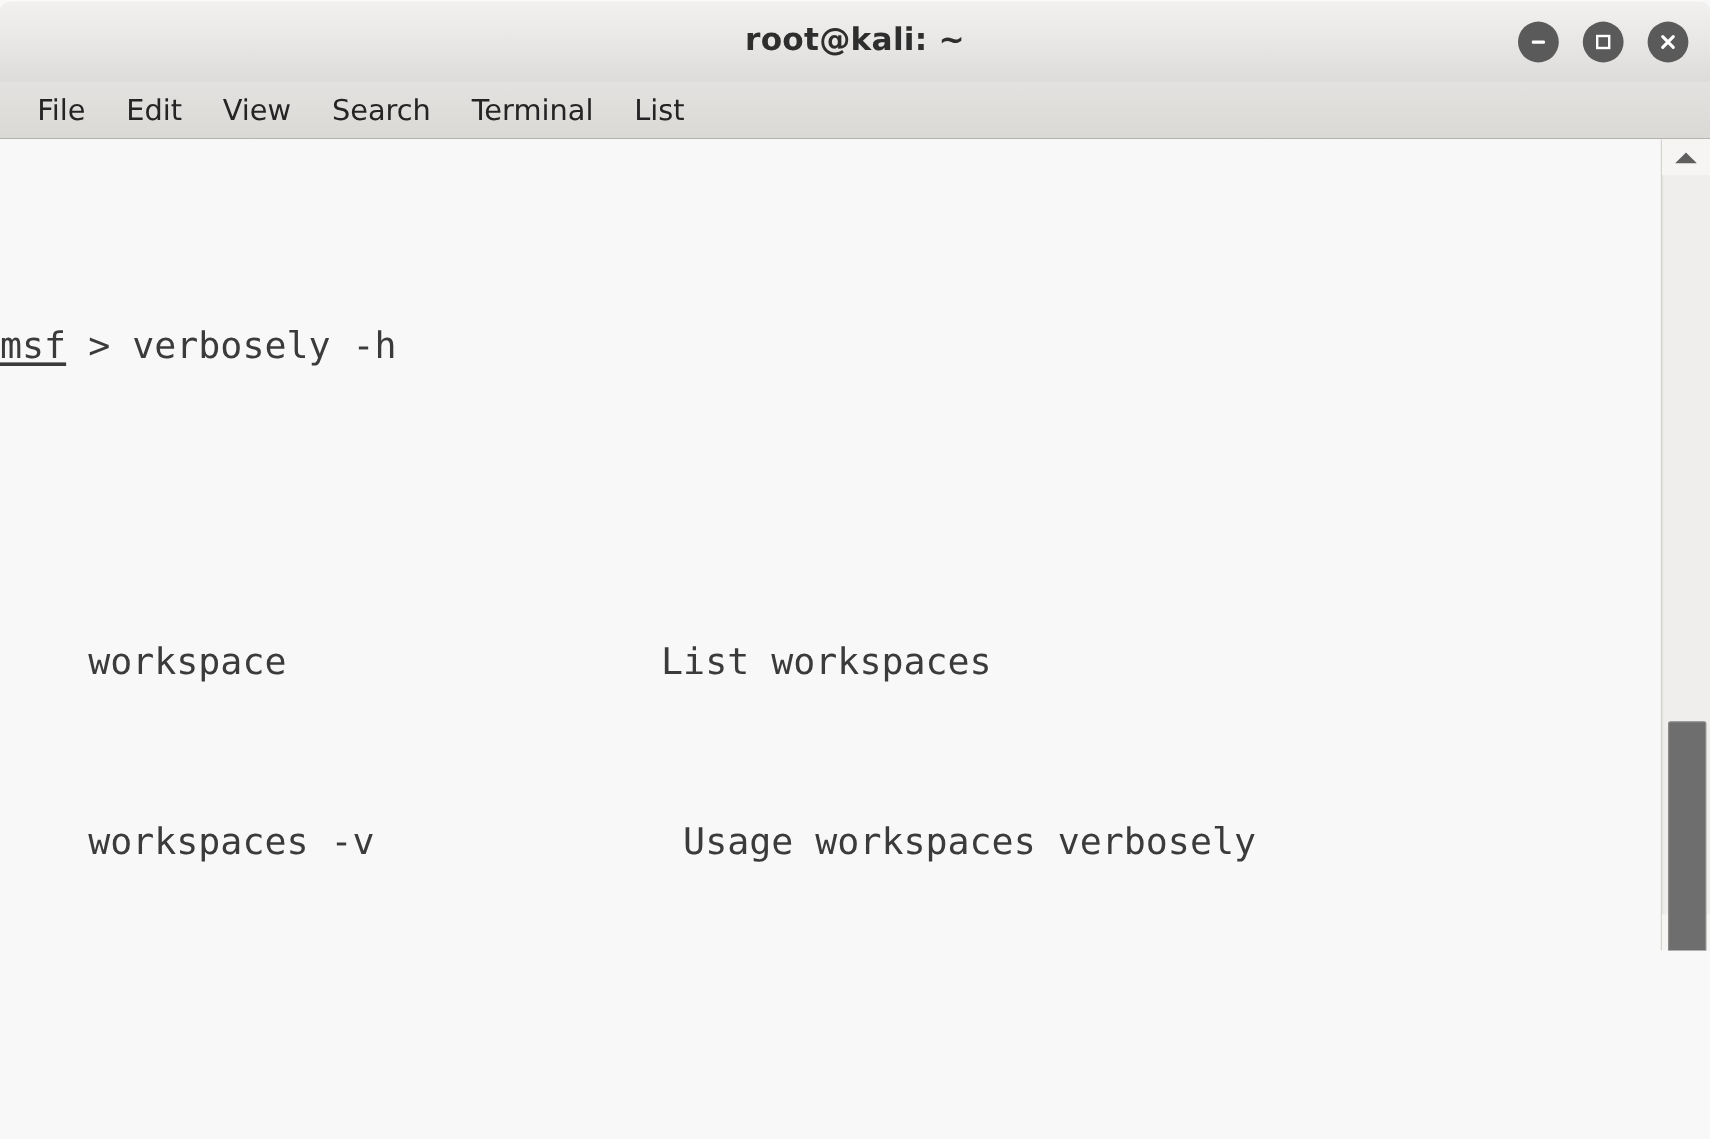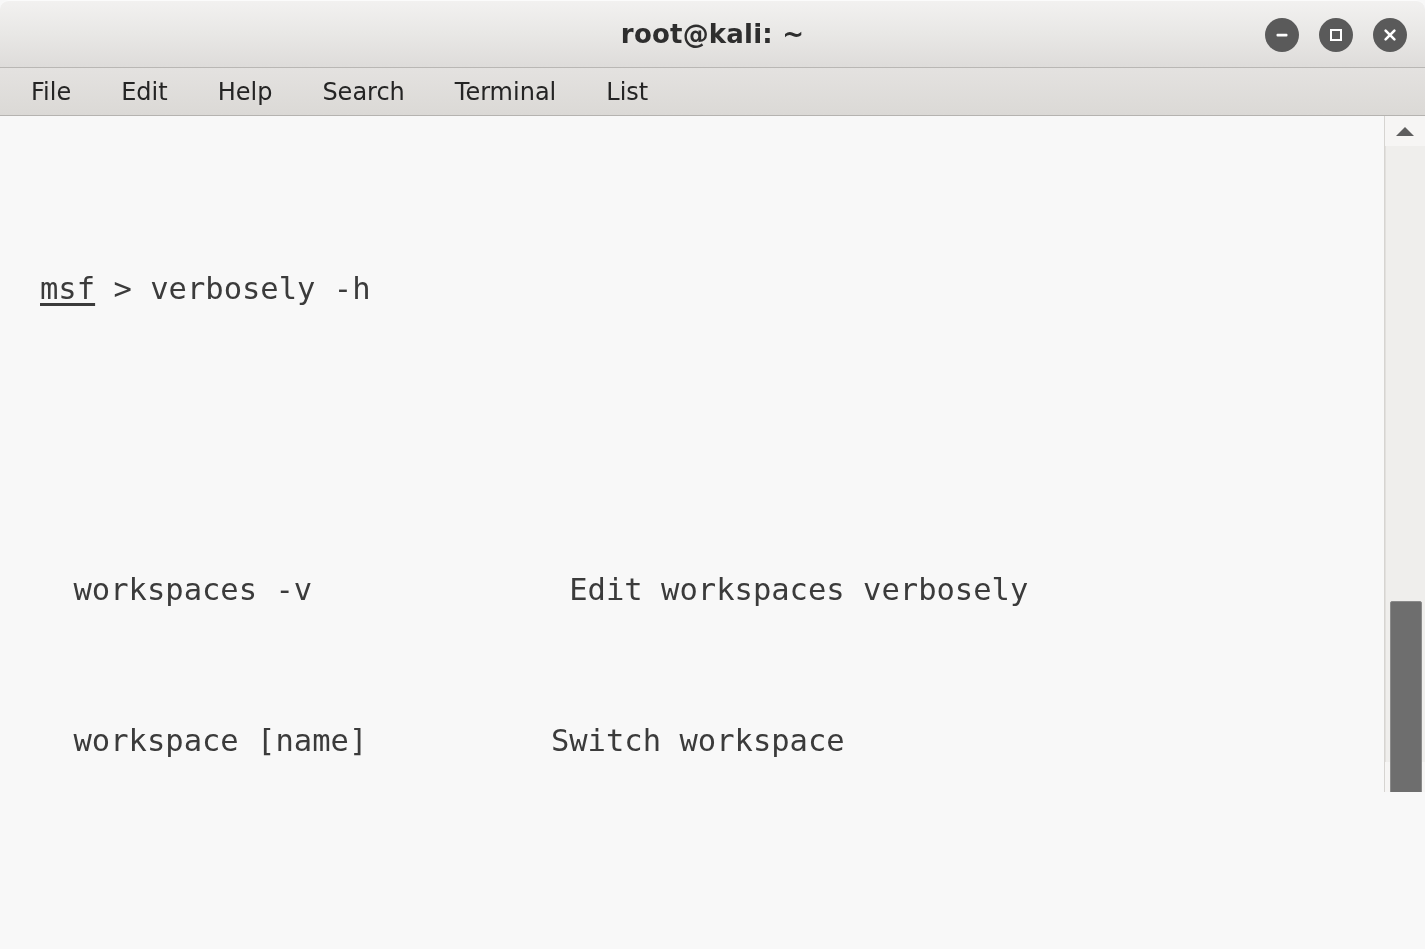--- a/index.html
+++ b/index.html
@@ -68,21 +68,21 @@
 
   
   .menubar {
     height: 48px;
     flex: 0 0 48px;
     background: linear-gradient(to bottom, #e4e2e0 0%, #dbd9d6 100%);
     border-bottom: 1px solid #b5b3b0;
     display: flex;
     align-items: center;
     padding-left: 14px;
-    gap: 16px;
+    gap: 0;
   }
 
   .menu-item {
     font-family: "DejaVu Sans", sans-serif;
     font-size: 24px;
     color: #242424;
     padding: 4px 17px;
     cursor: default;
     user-select: none;
     white-space: nowrap;
@@ -111,21 +111,21 @@
     line-height: 37.6px;
     color: #3b3b3b;
     white-space: pre;
     letter-spacing: 0px;
     padding-top: 4px;
     user-select: text;
   }
 
   .line { height: 37.6px; white-space: pre; }
 
-  .msf { text-decoration: underline; text-underline-offset: 4px; margin-left: 40px; }
+  .msf { text-decoration: underline; text-underline-offset: 4px; }
 
   
   .scrollbar {
     flex: 0 0 41px;
     width: 41px;
     background: #f6f5f4;
     border-left: 1px solid #d6d4d1;
     position: relative;
     display: flex;
     flex-direction: column;
@@ -183,39 +183,40 @@
         <svg width="18" height="18" viewBox="0 0 18 18">
           <path d="M4.6 4.6 L13.4 13.4 M13.4 4.6 L4.6 13.4" stroke="#ffffff" stroke-width="2.6" stroke-linecap="round"></path>
         </svg>
       </div>
     </div>
   </div>
 
   <div class="menubar">
     <div class="menu-item">File</div>
     <div class="menu-item">Edit</div>
-    <div class="menu-item">Help</div>
+    <div class="menu-item">View</div>
     <div class="menu-item">Search</div>
     <div class="menu-item">Terminal</div>
     <div class="menu-item">List</div>
   </div>
 
   <div class="term-area">
 
     <div class="term-screen">
       <div class="term-text">
 
         
         <div class="line"><span class="msf">msf</span><span> &gt; </span><span>verbosely -h</span></div>
 
         
 
         
-
-        <div class="line"><span>    </span><span class="usg">workspaces -v              </span><span>Edit workspaces verbosely</span></div>
+        <div class="line"><span>    </span><span class="usg">workspace                 </span><span>List workspaces</span></div>
+
+        <div class="line"><span>    </span><span class="usg">workspaces -v              </span><span>Usage workspaces verbosely</span></div>
 
         <div class="line"><span>    </span><span class="usg">workspace [name]          </span><span>Switch workspace</span></div>
 
         
 
         
 
         
 
         

